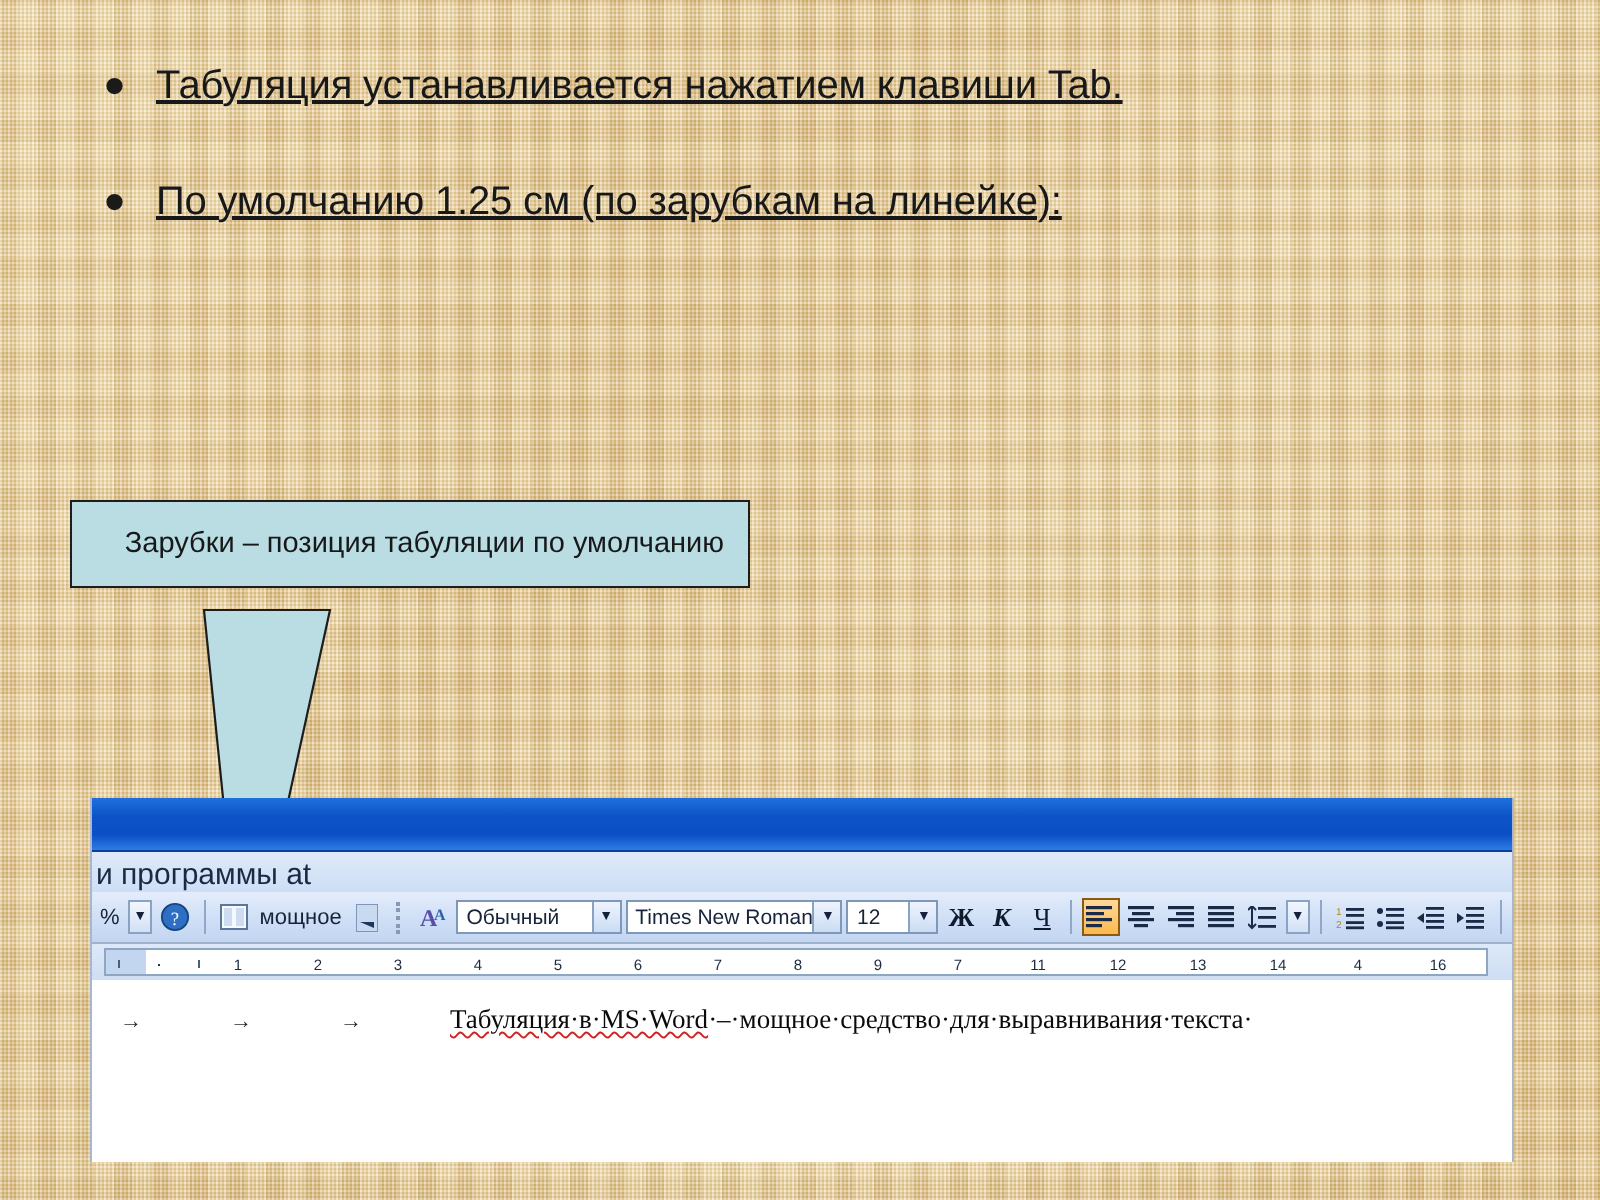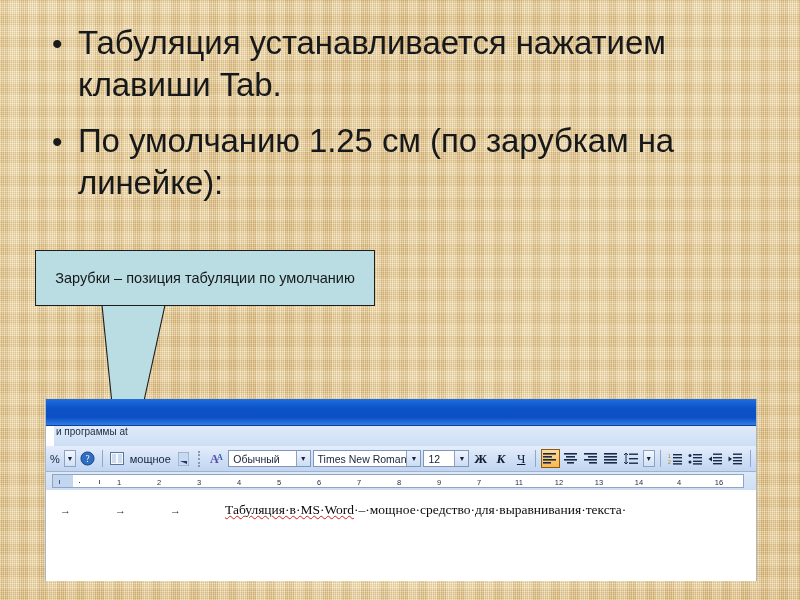--- a/index.html
+++ b/index.html
@@ -66,39 +66,40 @@
   .bullet-dot {
     flex: 0 0 auto;
     width: 26px;
     font-size: 30px;
     line-height: 44px;
     color: #1a1a1a;
     text-align: left;
   }
   .bullet-text {
     flex: 1 1 auto;
-    font-size: 33px;
+    font-size: 20px;
     line-height: 42px;
     color: #17181a;
     letter-spacing: -0.1px;
+    text-decoration: underline;
   }
 
   
   #callout {
     position: absolute;
     left: 35px;
     top: 250px;
     width: 340px;
-    height: 56px;
+    height: 44px;
     background: #b9dde2;
     border: 1px solid #1d1d1d;
     box-sizing: border-box;
     display: flex;
     align-items: center;
-    justify-content: center;
+    justify-content: flex-end;
   }
   #callout-text {
     font-size: 14.5px;
     line-height: 18px;
     color: #17181a;
     text-align: center;
     padding: 0 12px;
   }
   
   #callout-pointer {
@@ -125,27 +126,26 @@
   }
   .w-titlebar {
     height: 26px;
     background: linear-gradient(180deg, #1f6fdd 0%, #0d53c8 35%, #0b4fc4 70%, #2f7ce6 100%);
     border-bottom: 1px solid #0a3f9d;
   }
   .w-menubar {
     height: 20px;
     background: linear-gradient(180deg, #dfeaf9 0%, #cddef5 100%);
     display: flex;
-    align-items: flex-start;
+    align-items: flex-end;
     padding-left: 2px;
-    font-size: 10px;
+    font-size: 15px;
     color: #1b2a44;
     overflow: hidden;
     white-space: nowrap;
-    margin-left: 8px;
   }
   .w-toolbar {
     height: 25px;
     background: linear-gradient(180deg, #e4edfb 0%, #cfdff6 55%, #c2d5f1 100%);
     border-bottom: 1px solid #9fb3cd;
     display: flex;
     align-items: center;
     gap: 2px;
     padding: 0 2px;
     overflow: hidden;

